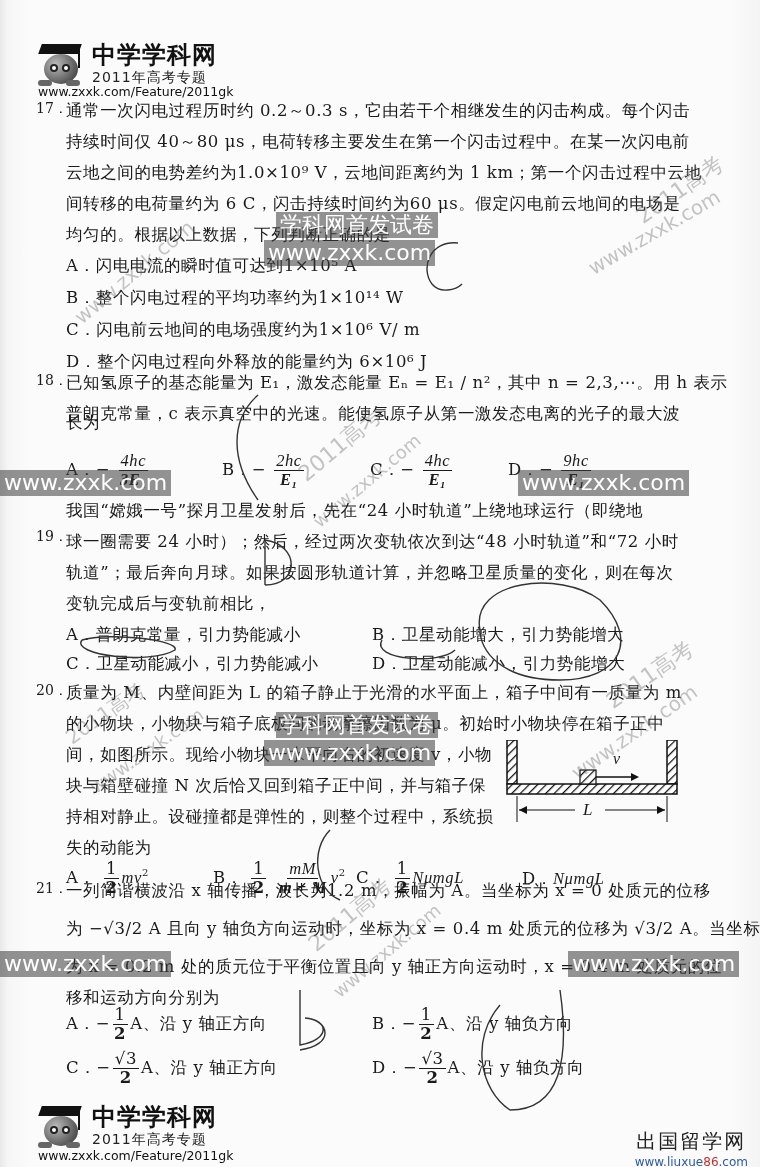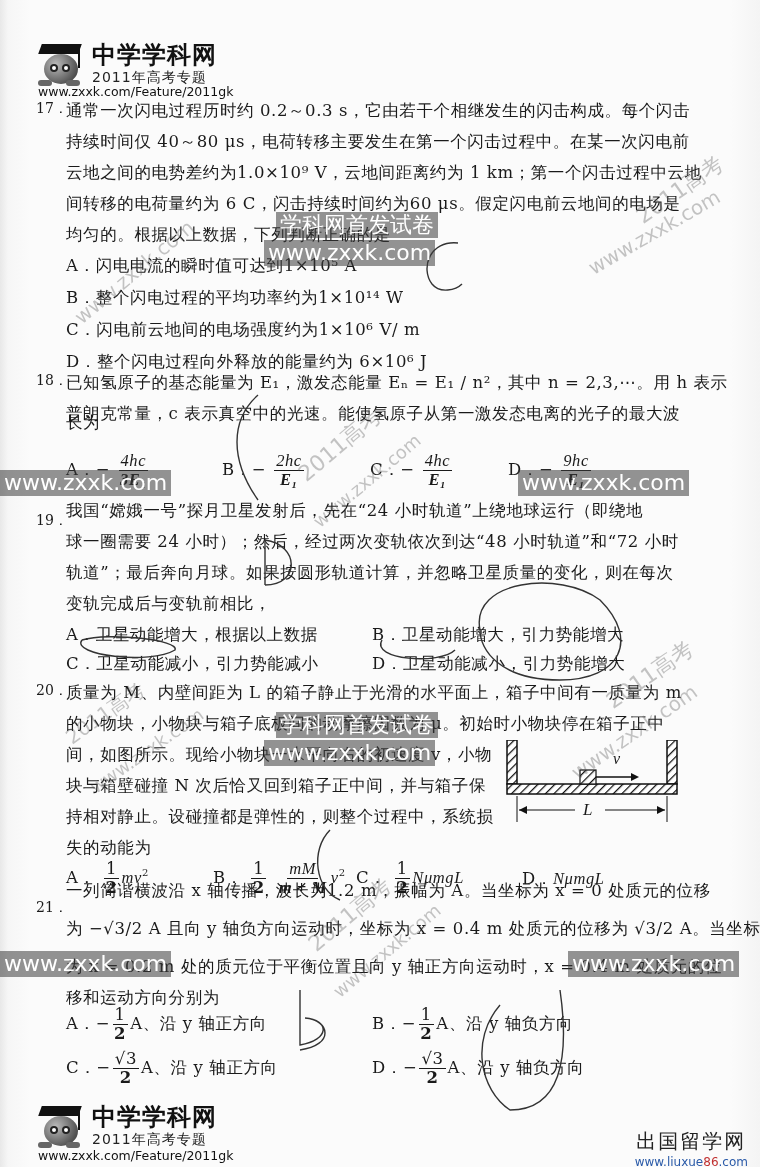--- a/index.html
+++ b/index.html
@@ -103,26 +103,26 @@
     <div class="opt" style="left:508px; top:452px;">
       <span>D．</span><span>−</span>
       <span class="frac">
           <i class="m num">9hc</i>
           <i class="m den">E₁</i>
         </span>
     </div>
   </div>
 
   <div>
-    <span class="qnum" style="left:36px; top:512px;text-align:center;">19．</span>
+    <span class="qnum" style="left:36px; top:528px;text-align:center;">19．</span>
     <div class="line" style="left:66px; top:500px;">我国“嫦娥一号”探月卫星发射后，先在“24 小时轨道”上绕地球运行（即绕地</div>
     <div class="line" style="left:66px; top:531px;">球一圈需要 24 小时）；然后，经过两次变轨依次到达“48 小时轨道”和“72 小时</div>
     <div class="line" style="left:66px; top:562px;">轨道”；最后奔向月球。如果按圆形轨道计算，并忽略卫星质量的变化，则在每次</div>
     <div class="line" style="left:66px; top:593px;">变轨完成后与变轨前相比，</div>
-    <div class="opt" style="left:66px; top:624px;"><span>A．</span><span>卫星动能增大，根据以上数据</span></div>
+    <div class="opt" style="left:66px; top:624px;"><span>A．</span><span>普朗克常量，引力势能减小</span></div>
     <div class="opt" style="left:372px; top:624px;"><span>B．</span><span>卫星动能增大，引力势能增大</span></div>
     <div class="opt" style="left:66px; top:653px;"><span>C．</span><span>卫星动能减小，引力势能减小</span></div>
     <div class="opt" style="left:372px; top:653px;"><span>D．</span><span>卫星动能减小，引力势能增大</span></div>
   </div>
 
   <div>
     <span class="qnum" style="left:36px; top:682px;">20．</span>
     <div class="line" style="left:66px; top:682px;">质量为 M、内壁间距为 L 的箱子静止于光滑的水平面上，箱子中间有一质量为 m</div>
     <div class="line" style="left:66px; top:713px;">的小物块，小物块与箱子底板间的动摩擦因数为 μ。初始时小物块停在箱子正中</div>
     <div class="line" style="left:66px; top:744px;">间，如图所示。现给小物块一水平向右的初速度 v，小物</div>
@@ -177,21 +177,21 @@
           <span class="num">1</span>
           <span class="den">2</span>
         </span><i class="m">NμmgL</i>
     </div>
     <div class="opt" style="left:522px; top:868px;">
       <span>D．</span><i class="m">NμmgL</i>
     </div>
   </div>
 
   <div>
-    <span class="qnum" style="left:36px; top:880px;margin-top:19px;">21．</span>
+    <span class="qnum" style="left:36px; top:880px;">21．</span>
     <div class="line" style="left:66px; top:880px;">一列简谐横波沿 x 轴传播，波长为1.2 m，振幅为 A。当坐标为 x = 0 处质元的位移</div>
     <div class="line" style="left:66px; top:918px;">为 −√3/2 A 且向 y 轴负方向运动时，坐标为 x = 0.4 m 处质元的位移为 √3/2 A。当坐标</div>
     <div class="line" style="left:66px; top:956px;">为 x = 0.2 m 处的质元位于平衡位置且向 y 轴正方向运动时，x = 0.4 m 处质元的位</div>
     <div class="line" style="left:66px; top:987px;">移和运动方向分别为</div>
     <div class="opt" style="left:66px; top:1006px;">
       <span>A．</span>−<span class="frac">
           <span class="num">1</span>
           <span class="den">2</span>
         </span><span>A、沿 y 轴正方向</span>
     </div>

